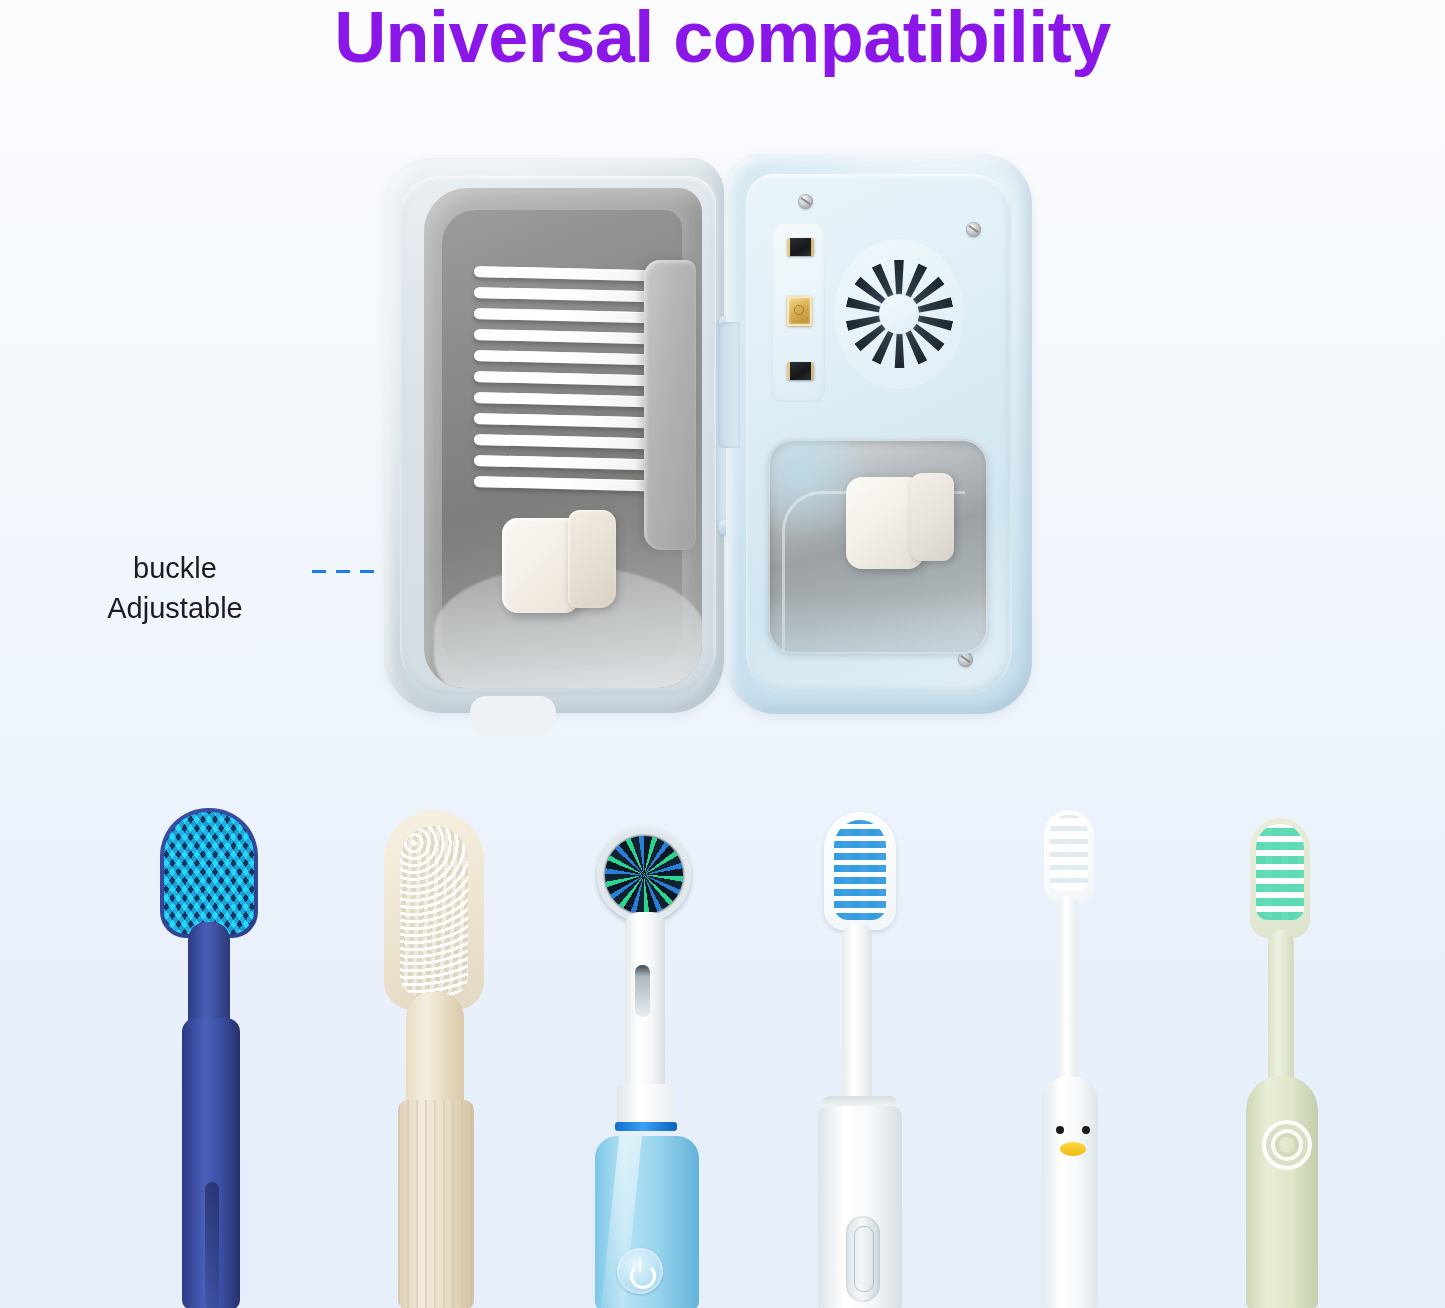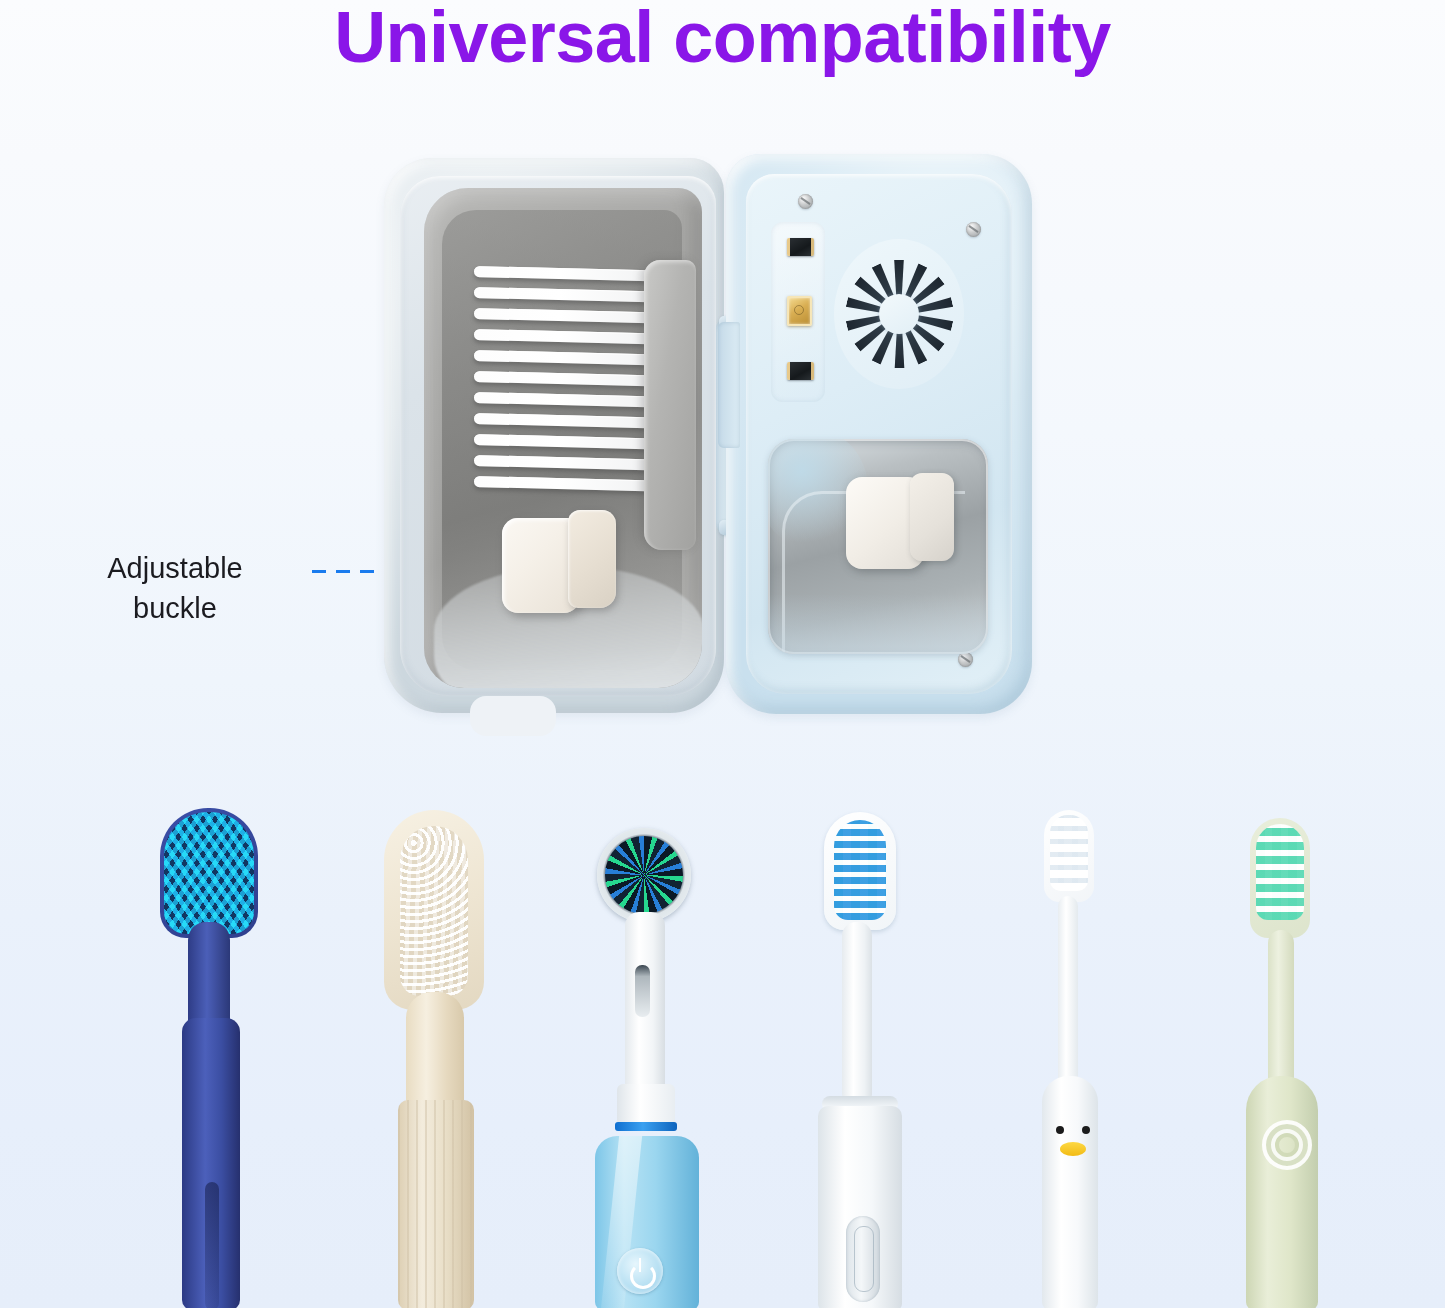--- a/index.html
+++ b/index.html
@@ -697,22 +697,22 @@
   }
 </style>
 </head>
 <body>
 
 <div id="page">
 
   <div id="title">Universal compatibility</div>
 
   <div id="annotation-label">
+    <div>buckle</div>
     <div>Adjustable</div>
-    <div>buckle</div>
   </div>
   <div id="leader-line"></div>
   <div id="leader-dot"></div>
 
   <div id="case">
 
     <div class="half-left">
       <div class="l-shell"></div>
       <div class="l-shell-rim"></div>
       <div class="l-tray">

